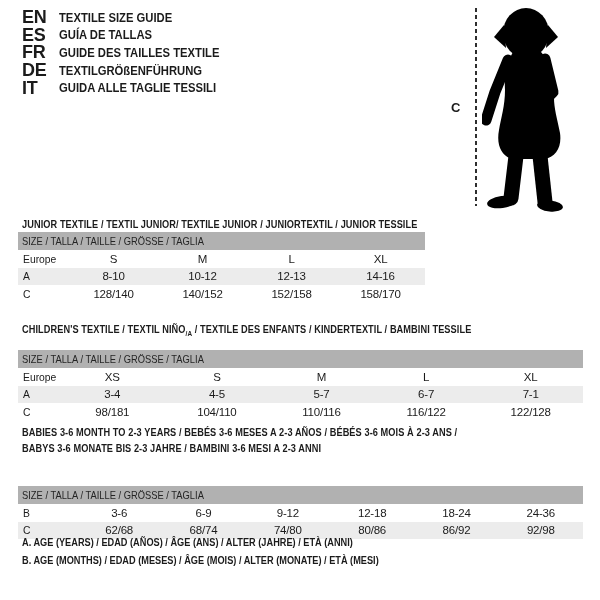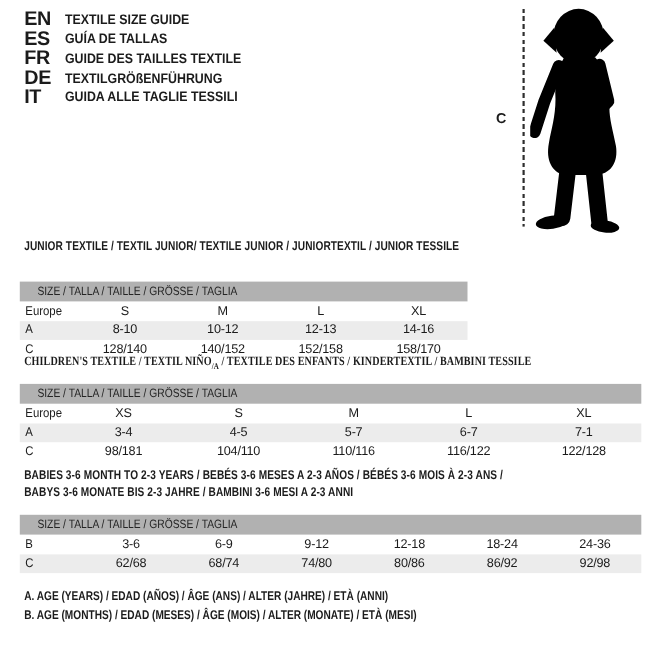--- a/index.html
+++ b/index.html
@@ -21,26 +21,26 @@
   .dash-line{position:absolute;left:475px;top:8px;width:2px;height:198px;
     background:repeating-linear-gradient(to bottom,#2e2e2e 0 4px,transparent 4px 7px);}
   .c-label{position:absolute;left:451px;top:100px;font-size:13px;font-weight:600;}
   .baby{position:absolute;left:482px;top:6px;}
   
   .size-section{position:absolute;left:18px;}
   .s1{top:216px;width:407px;}
   .s2{top:321px;width:565px;}
   .s3{top:424px;width:565px;}
   .table-title{font-weight:700;font-size:11.5px;line-height:16px;padding-left:4px;letter-spacing:0.1px;}
-  .s1 .table-title{margin-bottom:24px;}
-  .s2 .table-title{margin-bottom:11px;font-family:Liberation Serif, serif;}
-  .s3 .table-title{margin-bottom:12px;}
+  .s1 .table-title{margin-bottom:0;}
+  .s2 .table-title{margin-bottom:11px;}
+  .s3 .table-title{margin-bottom:30px;}
   .sub-a{font-size:8px;position:relative;top:3px;}
   .size-bar{height:18px;background:#b1b1b1;display:flex;align-items:center;
-    padding-left:16px;font-size:11px;color:#242424;}
+    padding-left:4px;font-size:11px;color:#242424;}
   .trow{display:flex;align-items:center;height:17.5px;font-size:11.5px;}
   .trow.shaded{background:#ececec;}
   .tlabel{padding-left:5px;flex-shrink:0;}
   .s1 .tlabel{width:46px;}
   .s2 .tlabel{width:37px;}
   .s3 .tlabel{width:54px;}
   .tcell{flex:1 1 0;text-align:center;letter-spacing:-0.2px;}
   
   .footnotes{position:absolute;left:22px;top:536px;}
   .footnote{height:18px;font-weight:700;font-size:11.5px;}

